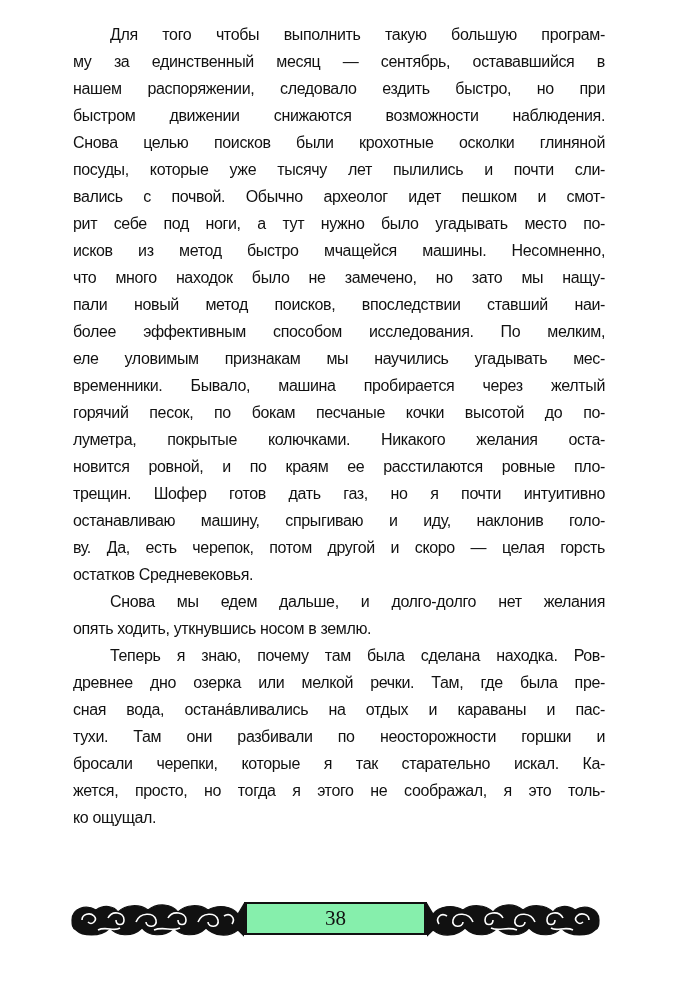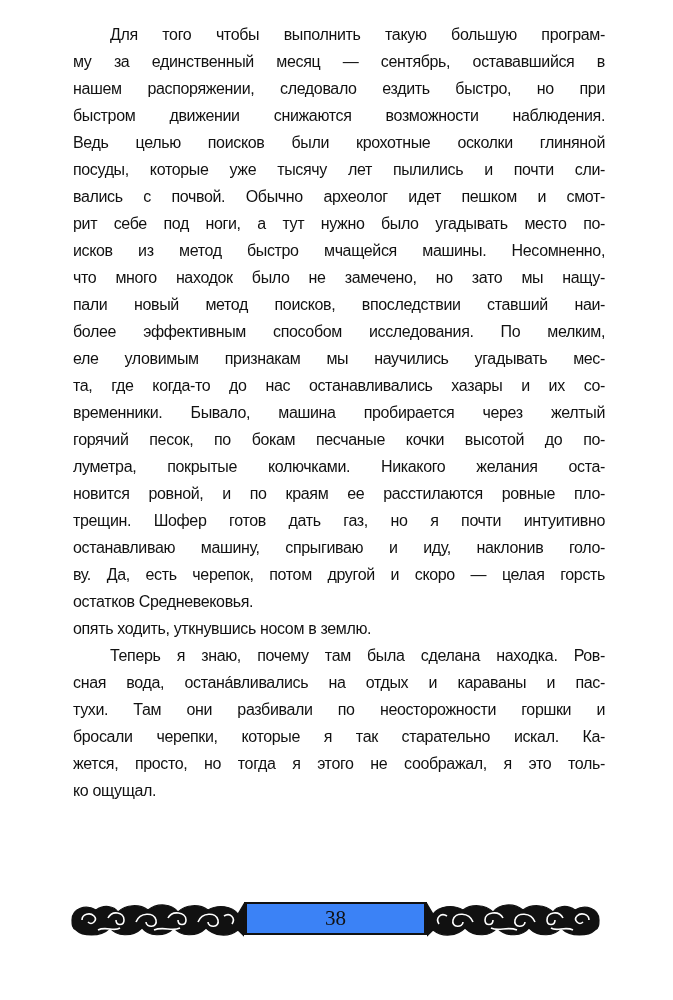--- a/index.html
+++ b/index.html
@@ -51,63 +51,64 @@
     .page-box {
       position: absolute;
       left: 176px;
       top: 4px;
       width: 183px;
       height: 33px;
       border: 2px solid #111;
       border-left-width: 3px;
       border-right-width: 3px;
       box-sizing: border-box;
-      background: #3b82f6;
+      background: #86efac;
       text-align: center;
       font-family: "Liberation Serif", "DejaVu Serif", serif;
       font-size: 21px;
       line-height: 29px;
     }
   </style>
 </head>
 <body>
 
 <div class="page-text">
 
   <div>
     <span class="line indent">Для того чтобы выполнить такую большую програм-</span>
     <span class="line">му за единственный месяц — сентябрь, оставав­шийся в</span>
     <span class="line">нашем распоряжении, следовало ездить быстро, но при</span>
     <span class="line">быстром движении снижаются возможности наблюдения.</span>
-    <span class="line">Ведь целью поисков были крохотные осколки глиняной</span>
+    <span class="line">Снова целью поисков были крохотные осколки глиняной</span>
     <span class="line">посуды, которые уже тысячу лет пылились и почти сли-</span>
     <span class="line">вались с почвой. Обычно археолог идет пешком и смот-</span>
     <span class="line">рит себе под ноги, а тут нужно было угадывать место по-</span>
     <span class="line">исков из метод быстро мчащейся машины. Несомненно,</span>
     <span class="line">что много находок было не замечено, но зато мы нащу-</span>
     <span class="line">пали новый метод поисков, впоследствии ставший наи-</span>
     <span class="line">более эффективным способом исследования. По мелким,</span>
     <span class="line">еле уловимым признакам мы научились угадывать мес-</span>
-    <span class="line">та, где когда-то до нас останавливались хазары и их со-</span>
     <span class="line">временники. Бывало, машина пробирается через желтый</span>
     <span class="line">горячий песок, по бокам песчаные кочки высотой до по-</span>
     <span class="line">луметра, покрытые колючками. Никакого желания оста-</span>
     <span class="line">новится ровной, и по краям ее расстилаются ровные пло-</span>
     <span class="line">трещин. Шофер готов дать газ, но я почти интуитивно</span>
     <span class="line">останавливаю машину, спрыгиваю и иду, наклонив голо-</span>
     <span class="line">ву. Да, есть черепок, потом другой и скоро — целая горсть</span>
     <span class="line last">остатков Средневековья.</span>
   </div>
 
   <div>
+    <span class="line indent">Снова мы едем дальше, и долго-долго нет желания</span>
     <span class="line last">опять ходить, уткнувшись носом в землю.</span>
   </div>
 
   <div>
     <span class="line indent">Теперь я знаю, почему там была сделана находка. Ров-</span>
+    <span class="line">древнее дно озерка или мелкой речки. Там, где была пре-</span>
     <span class="line">сная вода, останáвливались на отдых и караваны и пас-</span>
     <span class="line">тухи. Там они разбивали по неосторожности горшки и</span>
     <span class="line">бросали черепки, которые я так старательно искал. Ка-</span>
     <span class="line">жется, просто, но тогда я этого не соображал, я это толь-</span>
     <span class="line last">ко ощущал.</span>
   </div>
 </div>
 
 <div class="footer">
   <svg class="ornament left" viewBox="0 0 176 42" xmlns="http://www.w3.org/2000/svg">

